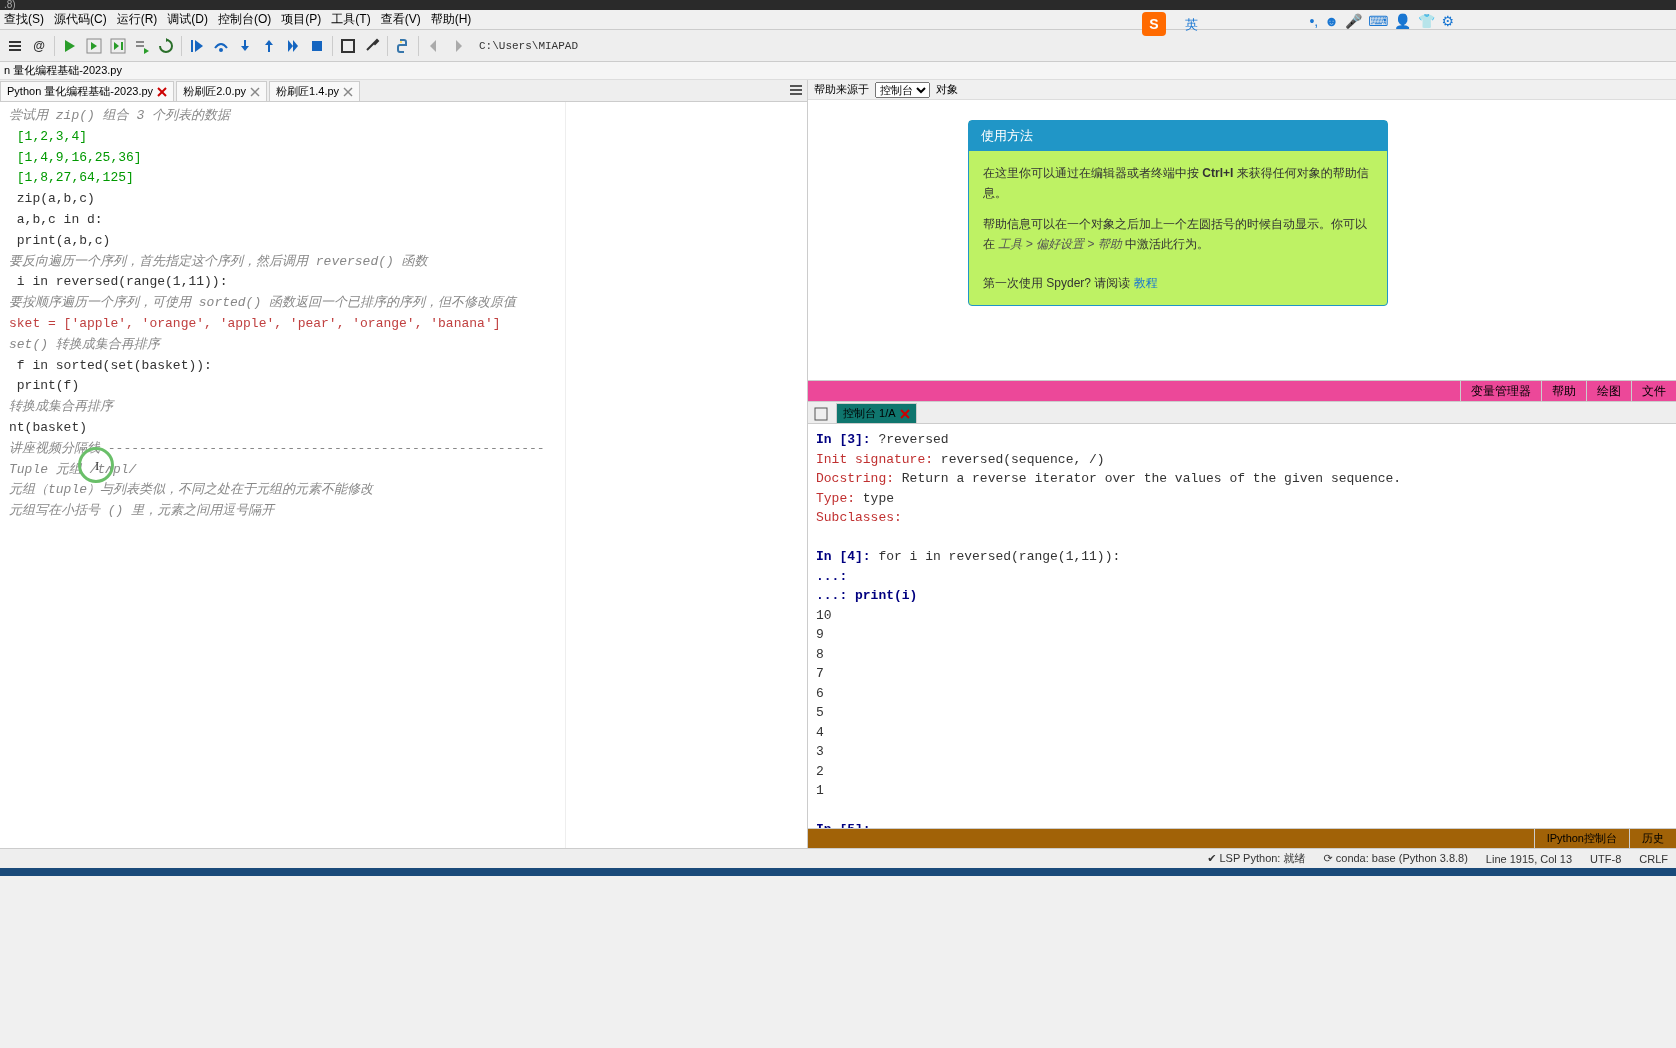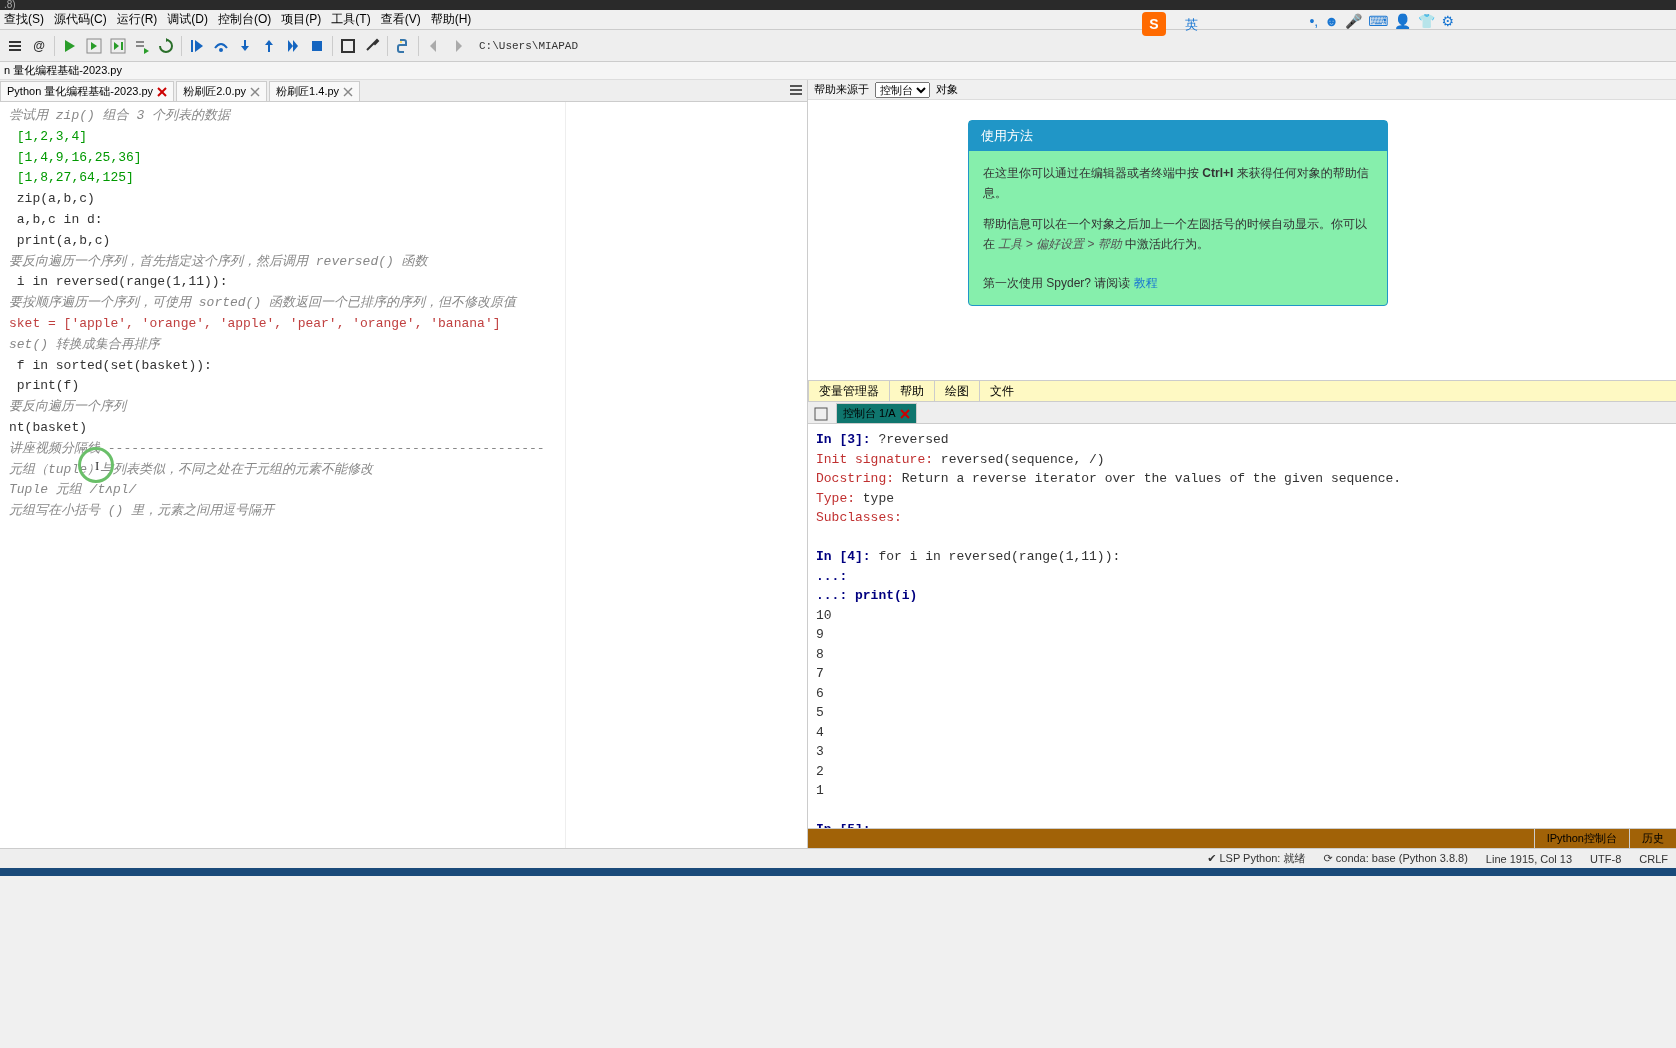--- a/index.html
+++ b/index.html
@@ -24,26 +24,26 @@
 .c-comment { color: #888; font-style: italic; }
 .c-str { color: #c04040; }
 .c-num { color: #009900; }
 .hl-line { background: #fdeef2; }
 .cursor-circle { position: absolute; left: 78px; top: 345px; width: 36px; height: 36px; border: 3px solid #6abf69; border-radius: 50%; pointer-events: none; }
 .cursor-circle::after { content: "I"; position: absolute; left: 14px; top: 6px; color: #333; font-family: serif; }
 .right-pane { flex: 1; display: flex; flex-direction: column; }
 .help-header { height: 20px; background: #f0f0f0; display: flex; align-items: center; padding: 0 6px; gap: 6px; font-size: 11px; border-bottom: 1px solid #ddd; }
 .help-header select { font-size: 11px; }
 .help-body { flex: 0 0 280px; background: #fff; padding: 20px 30px 10px 160px; position: relative; }
-.help-panel { border: 1px solid #2096c7; border-radius: 4px; background: #86efac; width: 420px; }
+.help-panel { border: 1px solid #2096c7; border-radius: 4px; background: #bef264; width: 420px; }
 .help-panel-head { background: #2096c7; color: #fff; padding: 6px 12px; font-size: 13px; }
 .help-panel-body { padding: 12px 14px; font-size: 12px; color: #333; line-height: 1.7; }
 .help-panel-body em { font-style: italic; color: #555; }
 .help-link { color: #1976d2; }
-.help-tabs { height: 22px; background: #fef9c3; display: flex; justify-content: flex-start; border-top: 1px solid #ccc; border-bottom: 1px solid #ccc; }
+.help-tabs { height: 22px; background: #ec4899; display: flex; justify-content: flex-end; border-top: 1px solid #ccc; border-bottom: 1px solid #ccc; }
 .htab { padding: 2px 10px; border-left: 1px solid #ccc; cursor: pointer; font-size: 12px; }
 .console-tabs { height: 22px; background: #eee; display: flex; align-items: flex-end; border-bottom: 1px solid #ccc; padding-left: 4px; gap: 2px; }
 .ctab-icon { width: 18px; height: 18px; display: flex; align-items: center; justify-content: center; margin-right: 4px; cursor: pointer; }
 .ctab { height: 20px; padding: 2px 6px; background: #0f766e; border: 1px solid #ccc; border-bottom: none; font-size: 11px; display: flex; align-items: center; gap: 4px; cursor: pointer; }
 .console { flex: 1; background: #fff; font-family: Consolas, "Courier New", monospace; font-size: 13px; line-height: 1.5; padding: 6px 8px; overflow: auto; }
 .con-red { color: #c03030; }
 .con-text { color: #333; }
 .con-navy { color: #000080; font-weight: bold; }
 .bottom-tabs { height: 20px; background: #a16207; display: flex; justify-content: flex-end; border-top: 1px solid #ccc; }
 .btab { padding: 2px 12px; border-left: 1px solid #ccc; font-size: 11px; cursor: pointer; }
@@ -243,29 +243,29 @@
       <div class="code-line"></div>
       <div class="code-line"></div>
       <div class="code-line"><span class="c-comment">要按顺序遍历一个序列，可使用 sorted() 函数返回一个已排序的序列，但不修改原值</span></div>
       <div class="code-line"><span class="c-str">sket = ['apple', 'orange', 'apple', 'pear', 'orange', 'banana']</span></div>
       <div class="code-line"></div>
       <div class="code-line"><span class="c-comment">set() 转换成集合再排序</span></div>
       <div class="code-line"><span> f in sorted(set(basket)):</span></div>
       <div class="code-line"></div>
       <div class="code-line"><span> print(f)</span></div>
       <div class="code-line"></div>
-      <div class="code-line"><span class="c-comment">要反向遍历一个序列</span></div>
+      <div class="code-line"><span class="c-comment">转换成集合再排序</span></div>
       <div class="code-line"><span>nt(basket)</span></div>
       <div class="code-line"></div>
       <div class="code-line"></div>
       <div class="code-line"><span class="c-comment">讲座视频分隔线 --------------------------------------------------------</span></div>
       <div class="code-line"></div>
       <div class="code-line"></div>
+      <div class="code-line"><span class="c-comment">Tuple 元组 /tʌpl/</span></div>
       <div class="code-line"><span class="c-comment">元组（tuple）与列表类似，不同之处在于元组的元素不能修改</span></div>
-      <div class="code-line"><span class="c-comment">Tuple 元组 /tʌpl/</span></div>
       <div class="code-line"><span class="c-comment">元组写在小括号 () 里，元素之间用逗号隔开</span></div>
       <div class="cursor-circle"></div>
     </div>
   </div>
 
   <div class="right-pane">
     <div class="help-header">
       <span>帮助来源于</span>
       <select><option>控制台</option></select>
       <span>对象</span>

